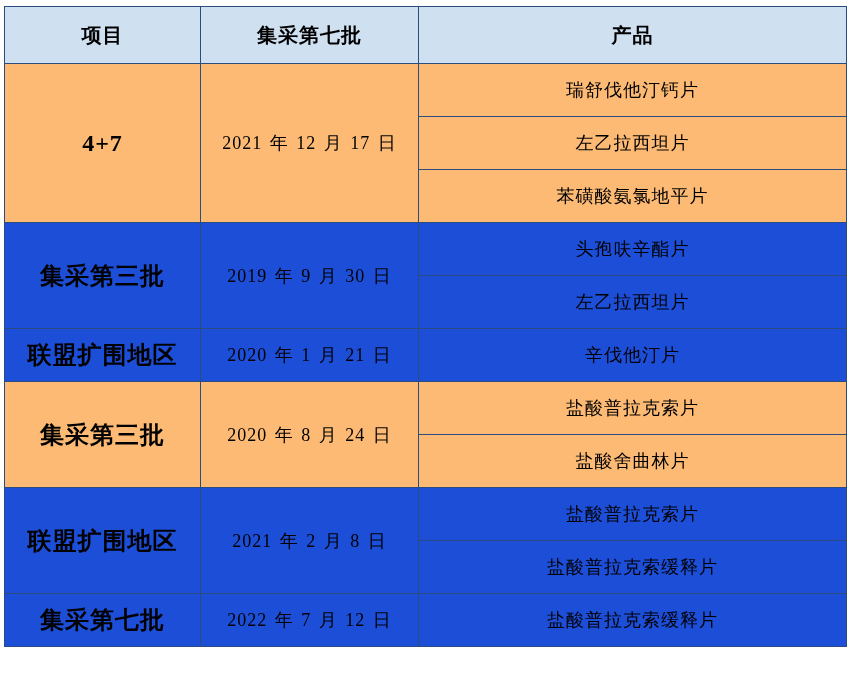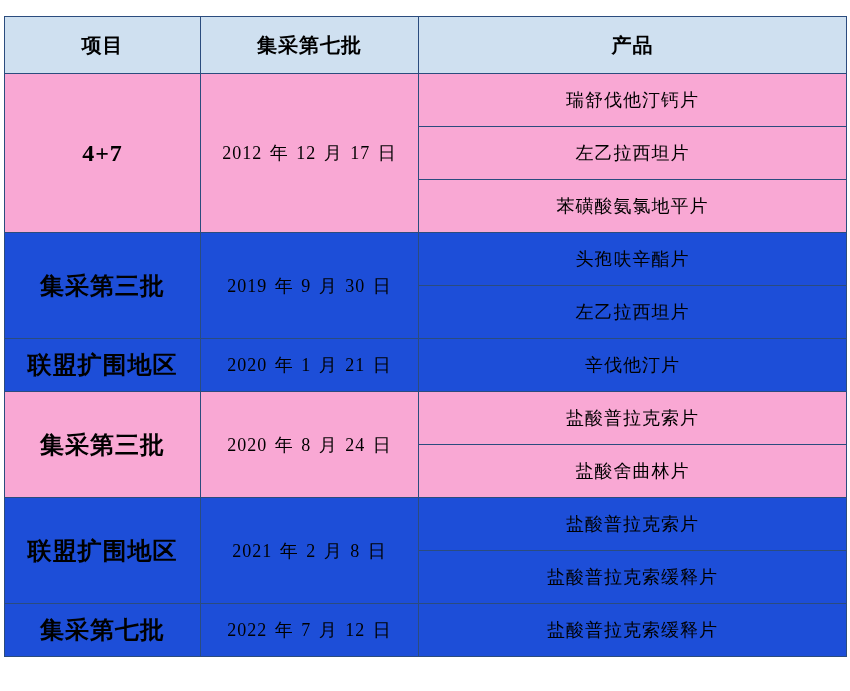--- a/index.html
+++ b/index.html
@@ -14,21 +14,21 @@
     color: #000000;
   }
   .table-wrap {
     width: 850px;
     box-sizing: border-box;
     padding: 6px 4px 4px 4px;
   }
   table.proc-table {
     border-collapse: collapse;
     width: 842px;
-    margin: 10px auto;
+    margin: 0 auto;
     table-layout: fixed;
     border-radius: 21px;
   }
   table.proc-table col.c-project { width: 196px; }
   table.proc-table col.c-date    { width: 218px; }
   table.proc-table col.c-product { width: 428px; }
 
   table.proc-table th,
   table.proc-table td {
     border: 1px solid #2b4c7e;
@@ -52,21 +52,21 @@
     font-size: 18px;
     letter-spacing: 1px;
     word-spacing: 2px;
   }
   td.product-cell {
     font-size: 18px;
     height: 52px;
     letter-spacing: 1px;
   }
   tr.band-shaded td {
-    background: #f9a8d4;
+    background: #fdba74;
   }
   tr.band-plain td {
     background: #1d4ed8;
   }
 </style>
 </head>
 <body>
 
 <div class="table-wrap">
   <table class="proc-table">
@@ -78,21 +78,21 @@
     <thead>
       <tr>
         <th>项目</th>
         <th>集采第七批</th>
         <th>产品</th>
       </tr>
     </thead>
     <tbody id="table-body">
         <tr class="band-shaded">
           <td class="project-cell" rowspan="3">4+7</td>
-          <td class="date-cell" rowspan="3">2012 年 12 月 17 日</td>
+          <td class="date-cell" rowspan="3">2021 年 12 月 17 日</td>
           <td class="product-cell">瑞舒伐他汀钙片</td>
         </tr>
         <tr class="band-shaded">
           <td class="product-cell">左乙拉西坦片</td>
         </tr>
         <tr class="band-shaded">
           <td class="product-cell">苯磺酸氨氯地平片</td>
         </tr>
         <tr class="band-plain">
           <td class="project-cell" rowspan="2">集采第三批</td>

